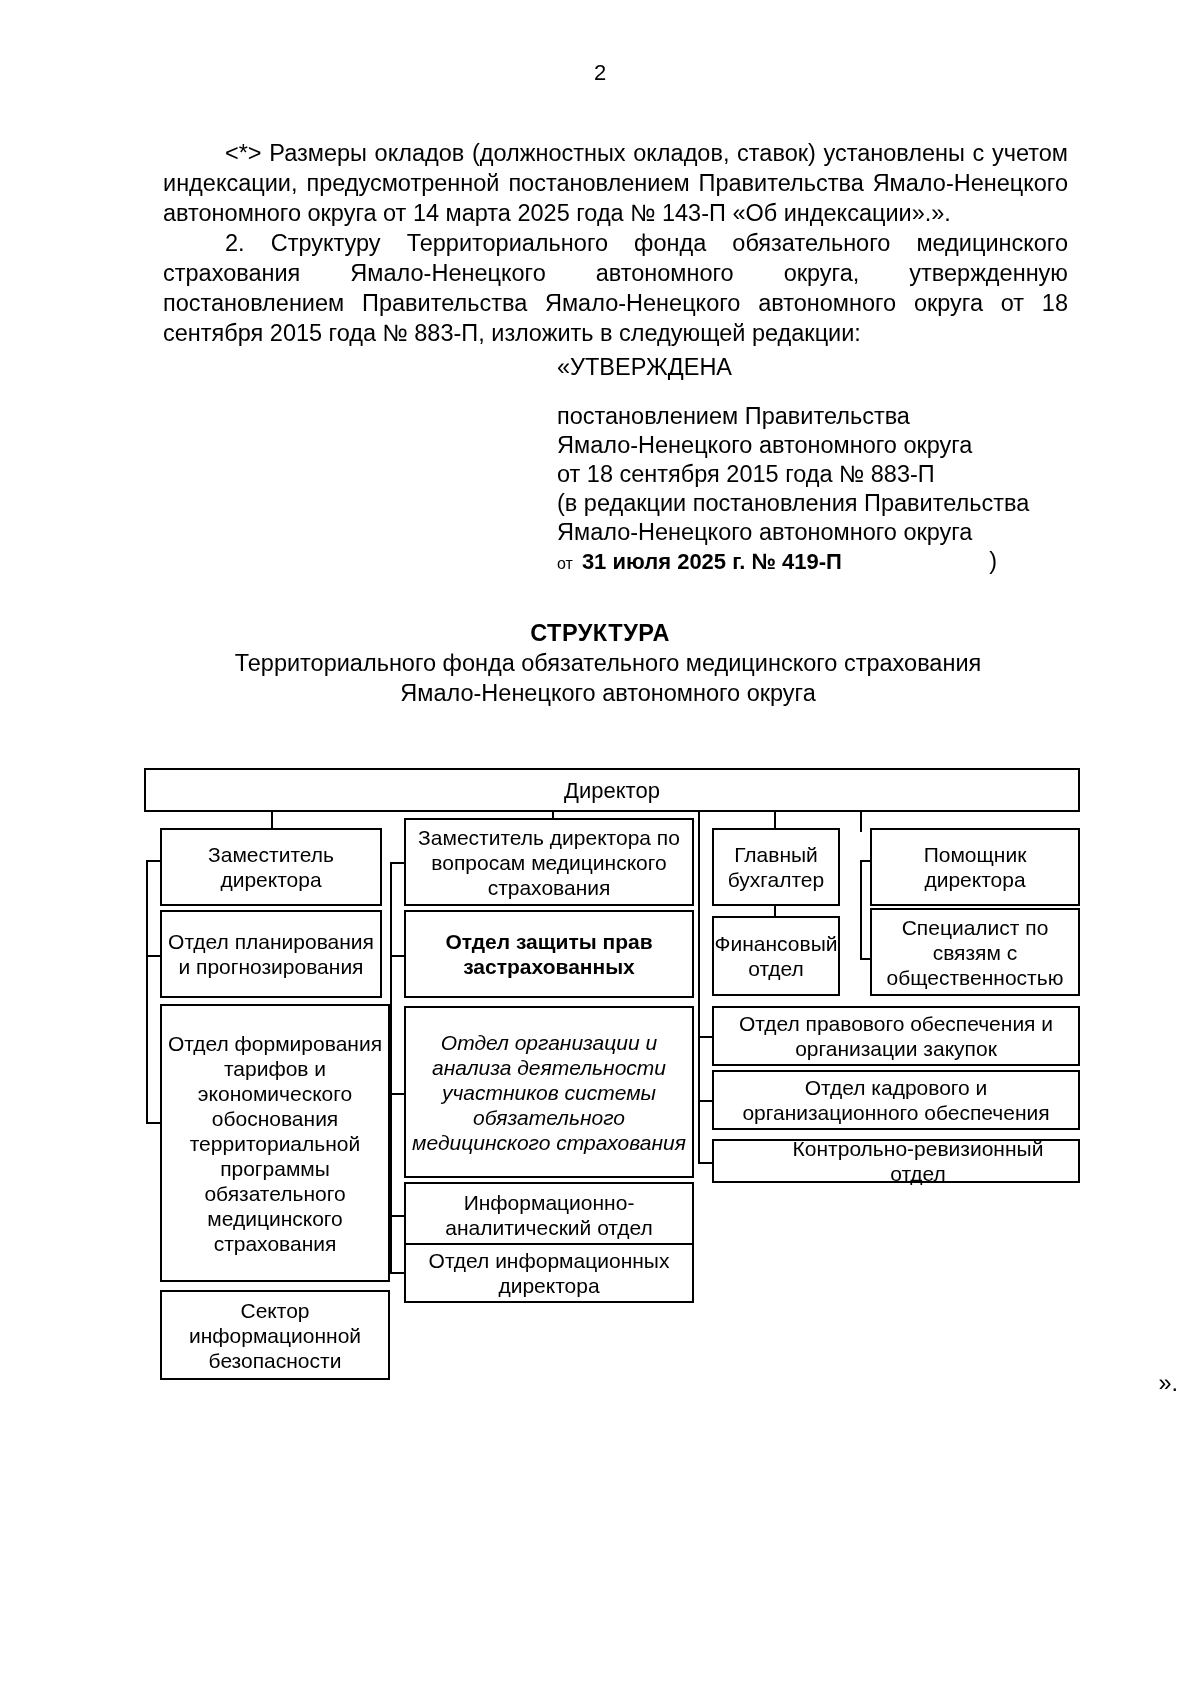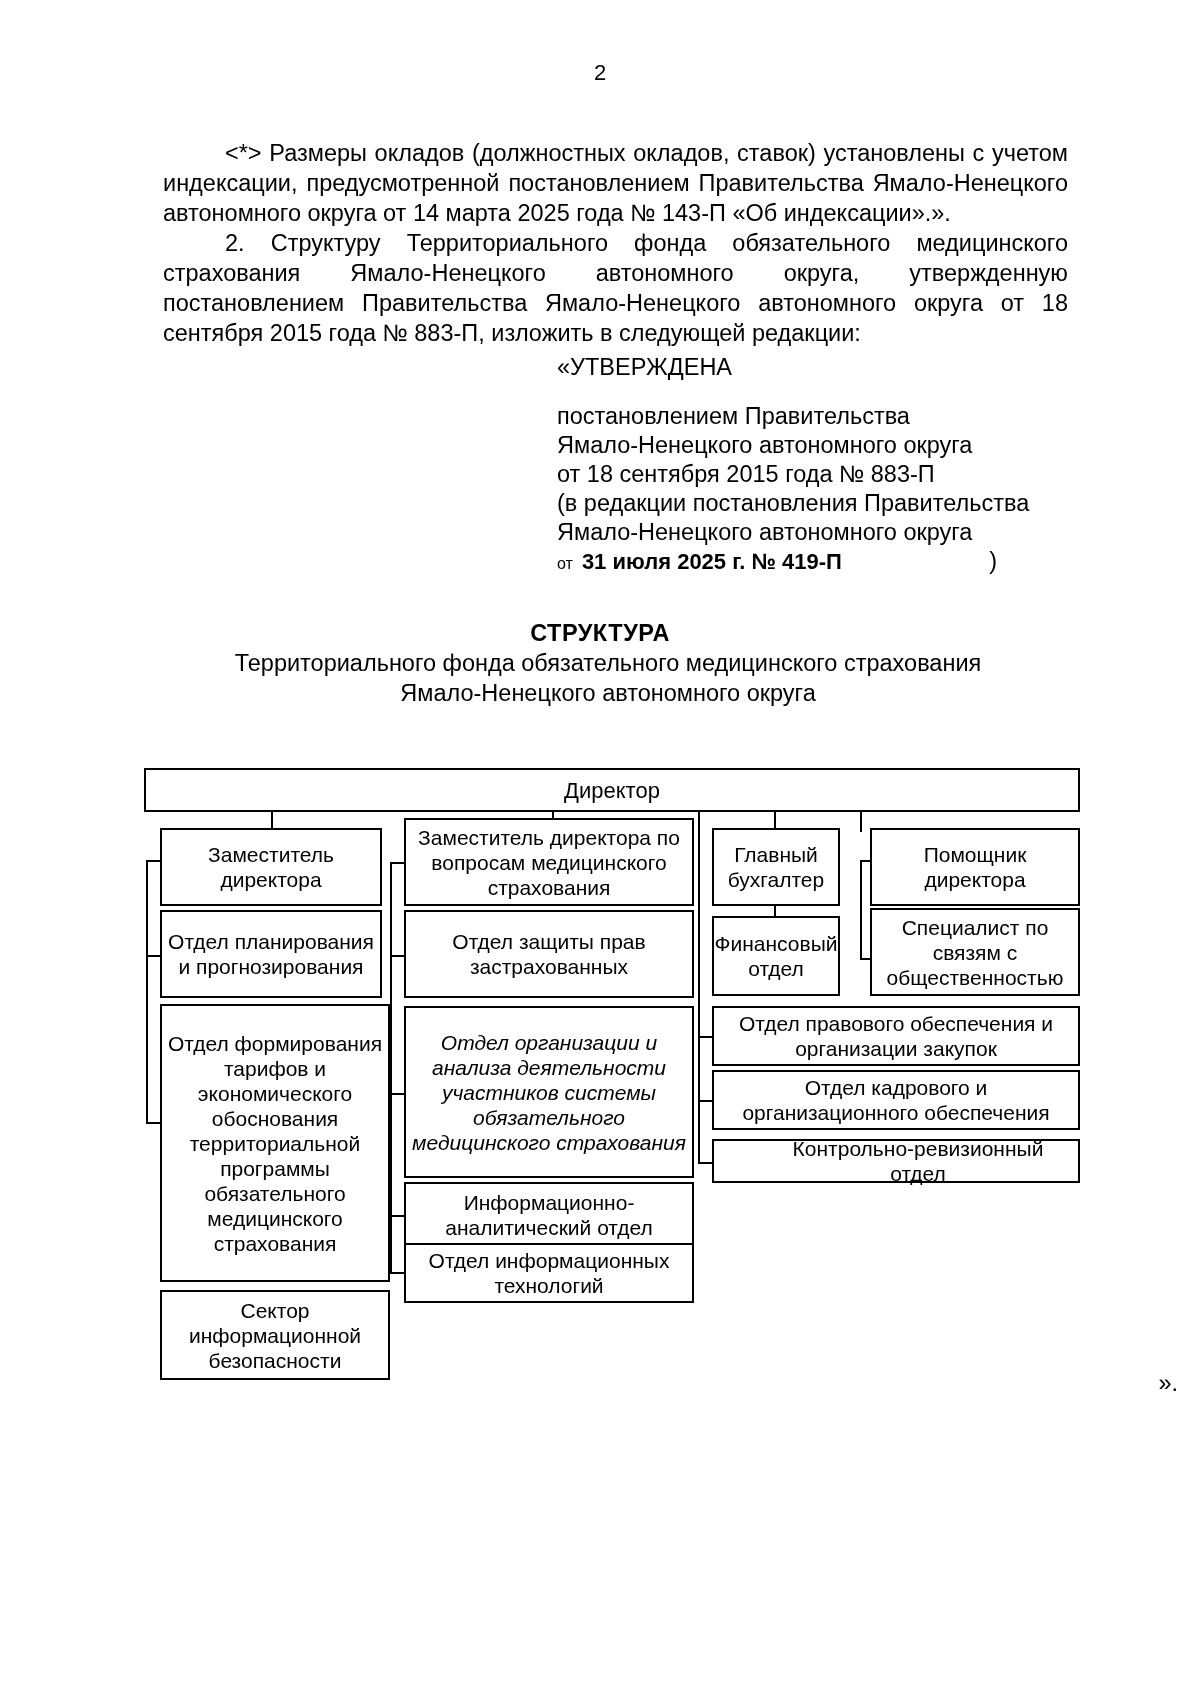--- a/index.html
+++ b/index.html
@@ -221,34 +221,34 @@
       <span>Сектор информационной безопасности</span>
     </div>
 
     <div class="conn v" style="left:378px; top:862px; height:412px;"></div>
     <div class="conn h" style="left:378px; top:862px; width:14px;"></div>
     <div class="conn h" style="left:378px; top:955px; width:14px;"></div>
     <div class="conn h" style="left:378px; top:1093px; width:14px;"></div>
     <div class="conn h" style="left:378px; top:1215px; width:14px;"></div>
     <div class="conn h" style="left:378px; top:1272px; width:14px;"></div>
 
-    <div class="node" style="left:392px; top:910px; width:290px; height:88px;">
+    <div class="node" style="left:392px; top:910px; width:290px; height:88px;font-weight:bold;">
       <span>Отдел защиты прав застрахованных</span>
     </div>
 
     <div class="node" style="left:392px; top:1006px; width:290px; height:172px;font-style:italic;">
       <span>Отдел организации и анализа деятельности участников системы обязательного медицинского страхования</span>
     </div>
 
     <div class="node" style="left:392px; top:1182px; width:290px; height:66px;">
       <span>Информационно-аналитический отдел</span>
     </div>
 
     <div class="node" style="left:392px; top:1243px; width:290px; height:60px;">
-      <span>Отдел информационных технологий</span>
+      <span>Отдел информационных директора</span>
     </div>
 
     <div class="conn v" style="left:762px; top:906px; height:12px;"></div>
 
     <div class="node" style="left:700px; top:916px; width:128px; height:80px;">
       <span>Финансовый отдел</span>
     </div>
 
     <div class="conn v" style="left:848px; top:860px; height:100px;"></div>
     <div class="conn h" style="left:848px; top:860px; width:10px;"></div>

